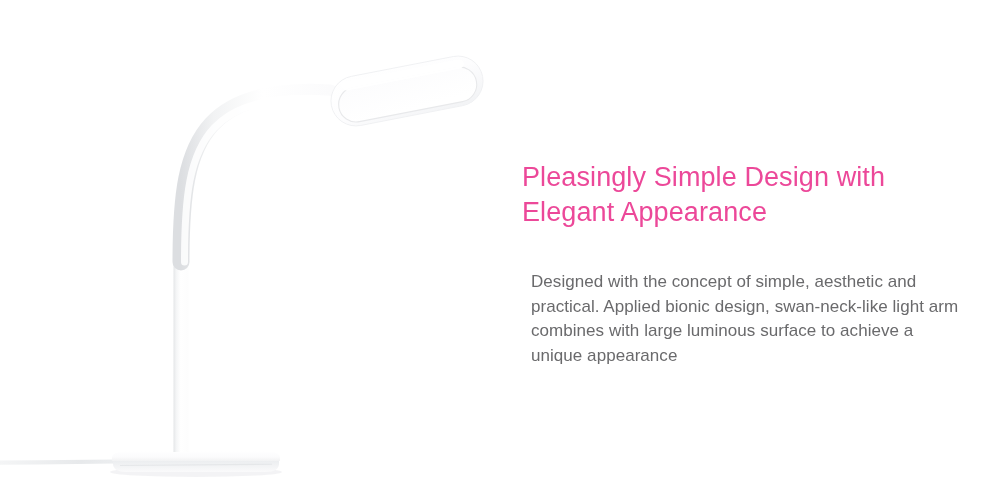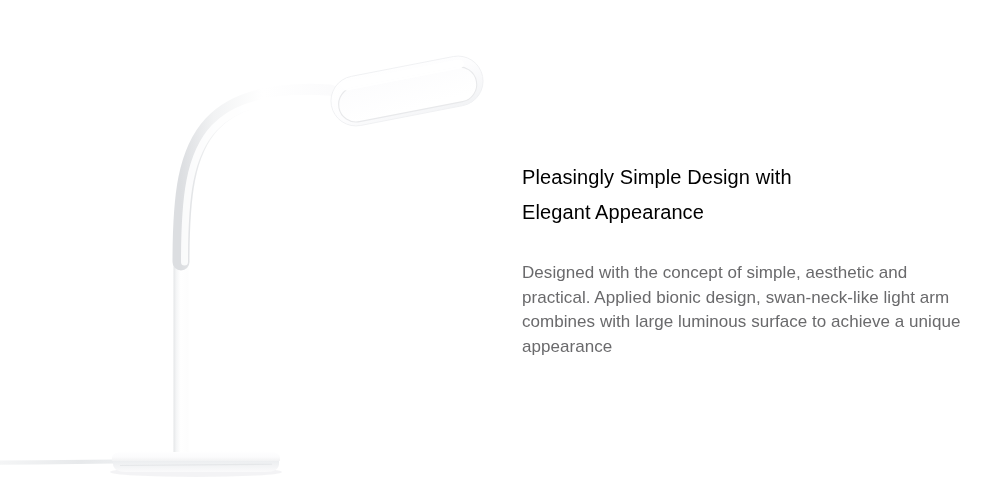--- a/index.html
+++ b/index.html
@@ -37,29 +37,29 @@
   
   .copy-block {
     position: absolute;
     left: 522px;
     top: 160px;
     width: 452px;
   }
   .headline {
     margin: 0;
     font-family: "Liberation Sans", sans-serif;
-    font-size: 20px;
+    font-size: 27px;
     font-weight: 300;
     line-height: 35px;
     letter-spacing: 0.1px;
-    color: #000000;
+    color: #ec4899;
     white-space: pre-line;
   }
   .body-copy {
-    margin: 0;
+    margin: 9px;
     padding-top: 31px;
     font-family: "Liberation Sans", sans-serif;
     font-size: 17px;
     font-weight: 400;
     line-height: 24.5px;
     letter-spacing: 0.05px;
     color: #6a6a6c;
   }
 </style>
 </head>

